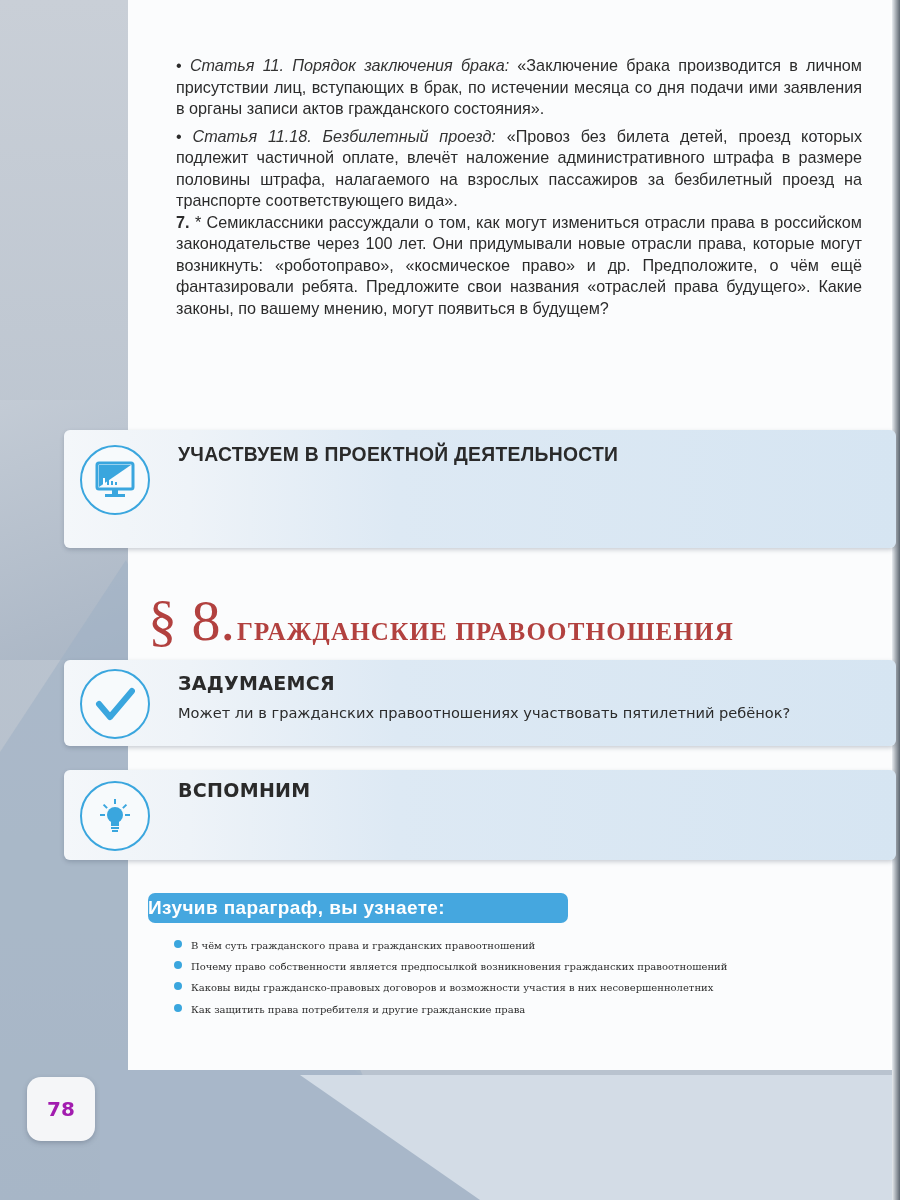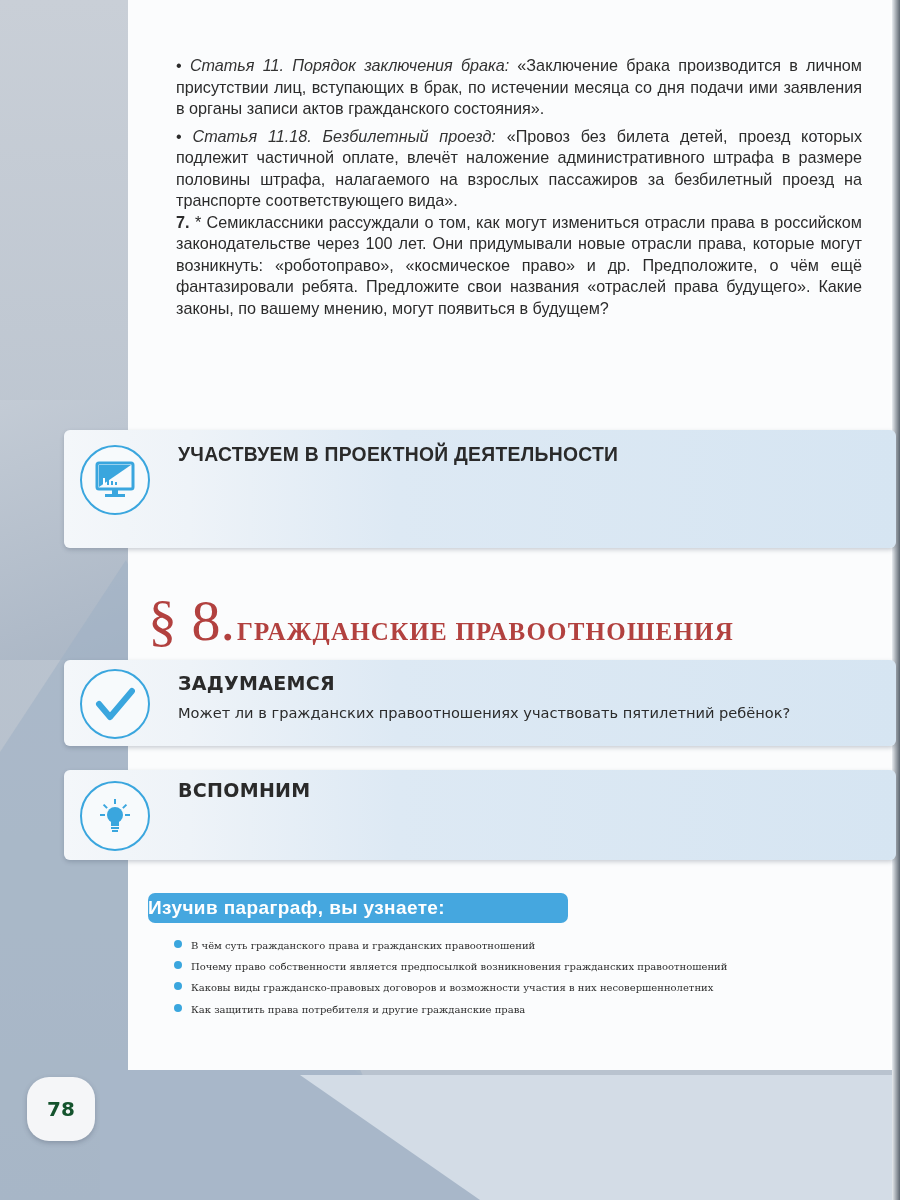--- a/index.html
+++ b/index.html
@@ -96,24 +96,24 @@
     font-family:"DejaVu Serif", serif; font-size:10px; line-height:21.2px;
     color:#2d2d2d; text-align:justify;
   }
   .learn-list div { text-indent:26px; position:relative; }
   .learn-list .dot {
     display:inline-block; width:8px; height:8px; border-radius:50%;
     background:#3aa6de; margin-right:9px; vertical-align:1px; text-indent:0;
   }
   .page-num {
     position:absolute; left:27px; top:1077px; width:68px; height:64px;
-    border-radius:22px; background:#f5f6f8;
+    border-radius:14px; background:#f5f6f8;
     box-shadow:0 2px 5px rgba(60,70,90,.3);
     display:flex; align-items:center; justify-content:center;
-    font-family:"DejaVu Sans", sans-serif; font-weight:bold; font-size:20px; color:#14532d;
+    font-family:"DejaVu Sans", sans-serif; font-weight:bold; font-size:20px; color:#a21caf;
   }
 </style>
 </head>
 <body>
 
 <div class="bg-left"></div>
 <div class="bg-shape4"></div>
 <div class="bg-shape1"></div>
 <div class="bg-shape2"></div>
 <div class="bg-shape3"></div>

